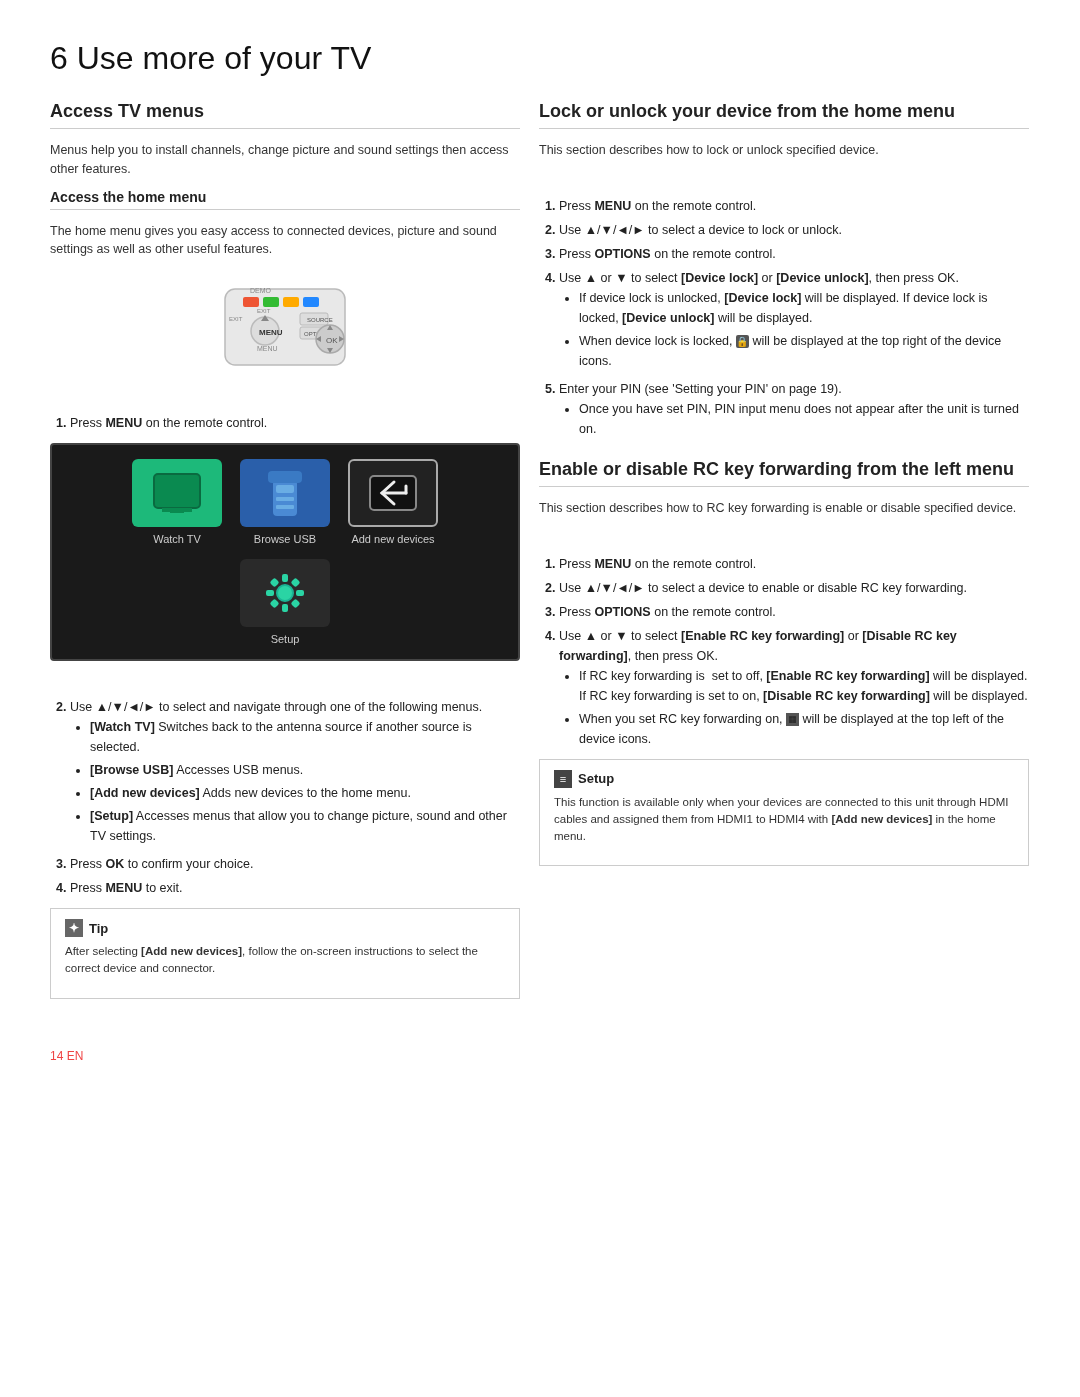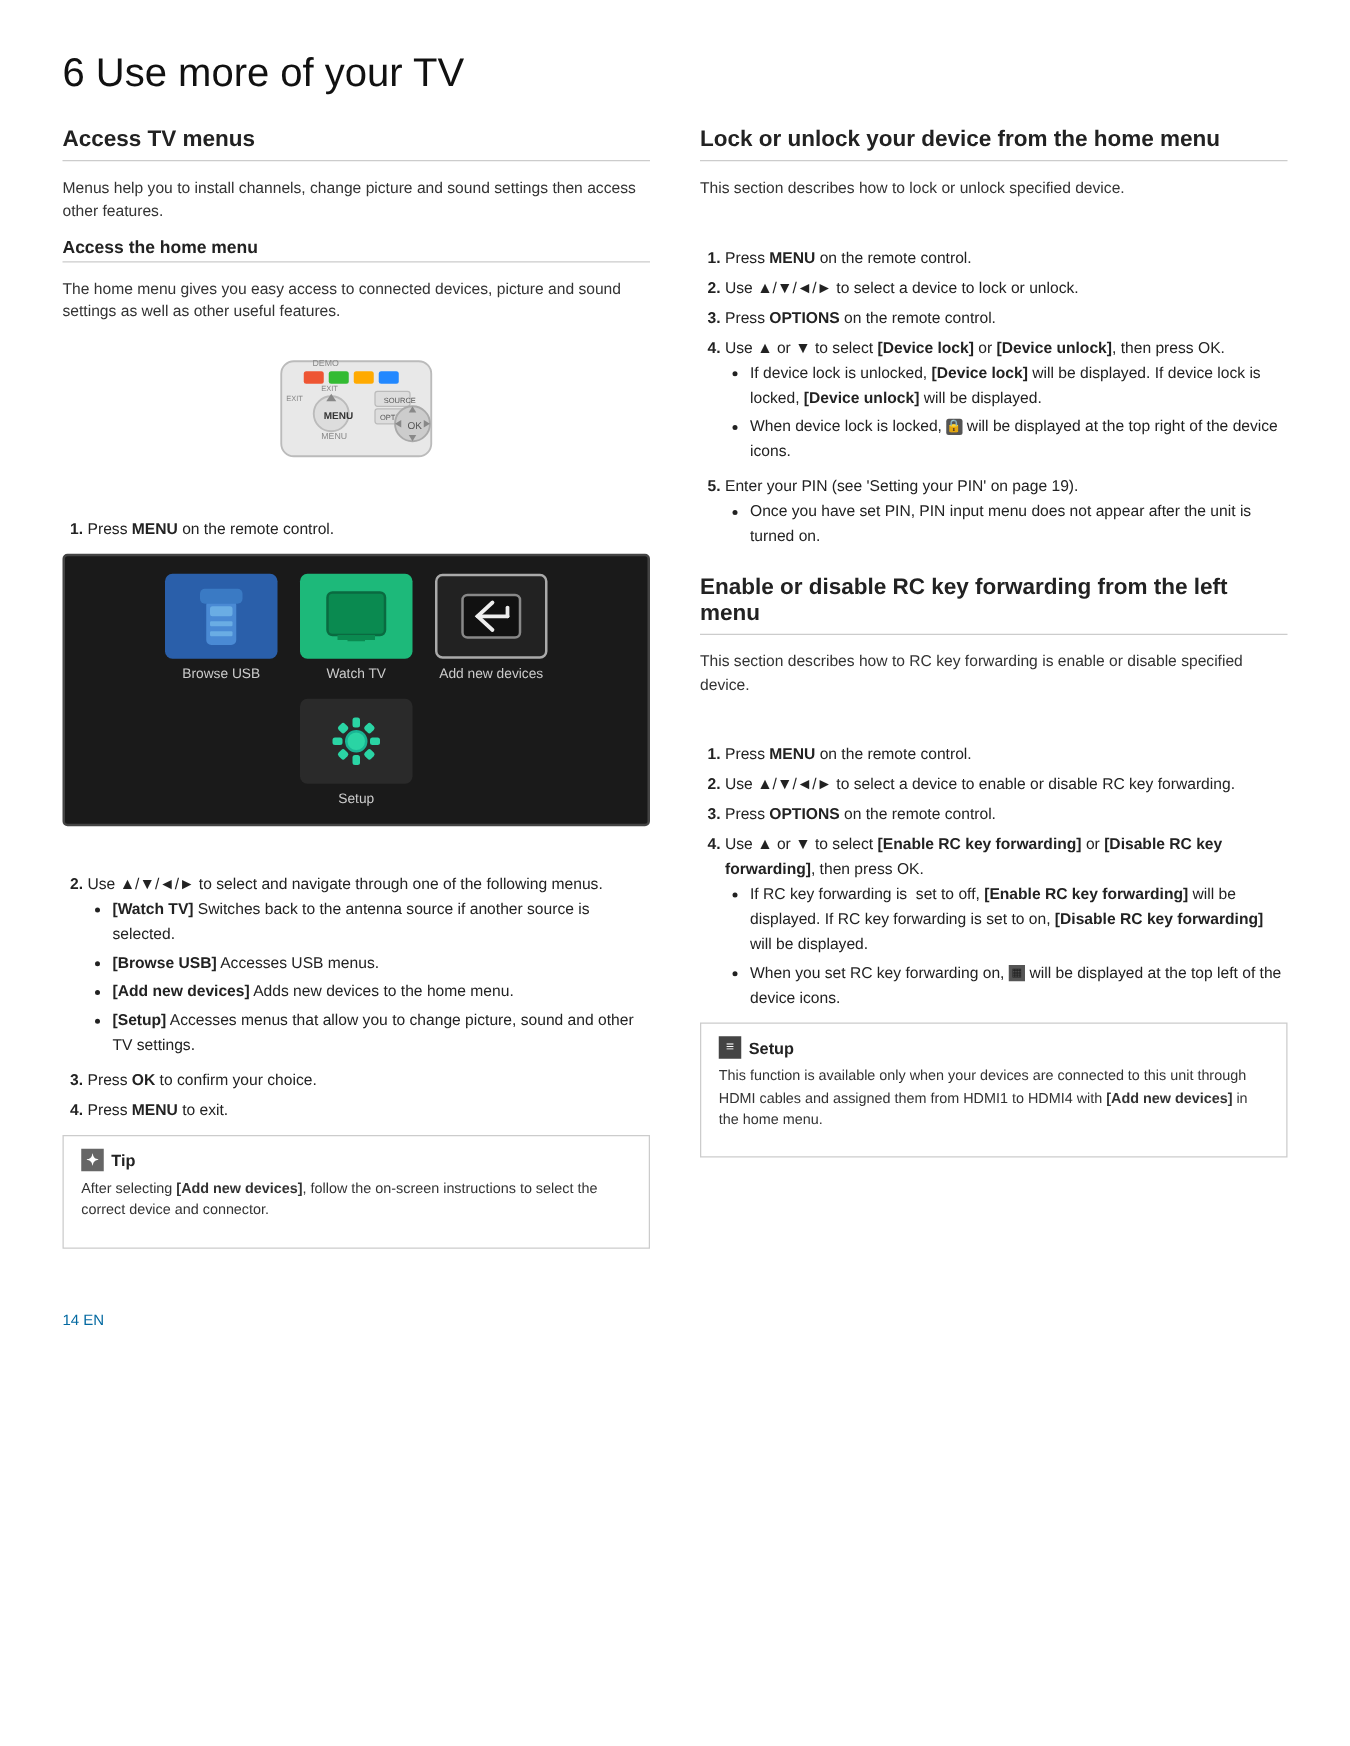--- a/index.html
+++ b/index.html
@@ -17,21 +17,21 @@
       flex-direction: column;
     }
     .page-title {
       font-size: 32px;
       font-weight: normal;
       margin-bottom: 24px;
       color: #111;
     }
     .two-col {
       display: flex;
-      gap: 40px;
+      gap: 19px;
     }
     .left-col {
       flex: 1;
       max-width: 470px;
     }
     .right-col {
       flex: 1;
       max-width: 490px;
     }
     h2 {
@@ -192,21 +192,21 @@
     }
     .note-box p {
       font-size: 11.5px;
       color: #333;
     }
 
     
     .page-footer {
       margin-top: 30px;
       font-size: 12px;
-      color: #0369a1;
+      color: #ef4444;
     }
 
     
     .remote-area {
       display: flex;
       justify-content: center;
       margin: 8px 0 14px 0;
     }
 
     ol li::marker {
@@ -271,43 +271,43 @@
           </div>
 
           <ol>
             <li>
               Press <b>MENU</b> on the remote control.
             </li>
           </ol>
 
           <div class="tv-menu">
             <div class="tv-menu-row">
+
+              <div class="tv-menu-item">
+                <div class="tv-icon-box green">
+                  <svg width="54" height="42" viewBox="0 0 54 42">
+                    <rect x="4" y="2" width="46" height="34" rx="4" fill="#0a8a50" stroke="#0a6a40" stroke-width="2"></rect>
+                    <rect x="12" y="36" width="30" height="4" fill="#0a8a50"></rect>
+                    <rect x="20" y="38" width="14" height="3" fill="#0a8a50"></rect>
+                  </svg>
+                </div>
+                <span class="tv-item-label">Watch TV</span>
+              </div>
 
               <div class="tv-menu-item">
                 <div class="tv-icon-box blue-usb">
                   <svg width="38" height="52" viewBox="0 0 38 52">
                     <rect x="6" y="12" width="26" height="38" rx="5" fill="#4a8ad4" stroke="#2a5faa" stroke-width="2"></rect>
                     <rect x="2" y="4" width="34" height="12" rx="4" fill="#3a7ac4"></rect>
                     <rect x="10" y="18" width="18" height="8" rx="2" fill="#6aade4"></rect>
                     <rect x="10" y="30" width="18" height="4" rx="1" fill="#6aade4"></rect>
                     <rect x="10" y="38" width="18" height="4" rx="1" fill="#6aade4"></rect>
                   </svg>
                 </div>
                 <span class="tv-item-label">Browse USB</span>
-              </div>
-
-              <div class="tv-menu-item">
-                <div class="tv-icon-box green">
-                  <svg width="54" height="42" viewBox="0 0 54 42">
-                    <rect x="4" y="2" width="46" height="34" rx="4" fill="#0a8a50" stroke="#0a6a40" stroke-width="2"></rect>
-                    <rect x="12" y="36" width="30" height="4" fill="#0a8a50"></rect>
-                    <rect x="20" y="38" width="14" height="3" fill="#0a8a50"></rect>
-                  </svg>
-                </div>
-                <span class="tv-item-label">Watch TV</span>
               </div>
 
               <div class="tv-menu-item">
                 <div class="tv-icon-box dark-border">
                   <svg width="54" height="42" viewBox="0 0 54 42">
                     <rect x="4" y="4" width="46" height="34" rx="4" fill="#111" stroke="#888" stroke-width="2"></rect>
 
                     <path d="M28 10 L16 21 L28 32" stroke="#eee" stroke-width="3" fill="none" stroke-linecap="round"></path>
                     <line x1="16" y1="21" x2="40" y2="21" stroke="#eee" stroke-width="3" stroke-linecap="round"></line>
                     <line x1="40" y1="21" x2="40" y2="14" stroke="#eee" stroke-width="3" stroke-linecap="round"></line>

